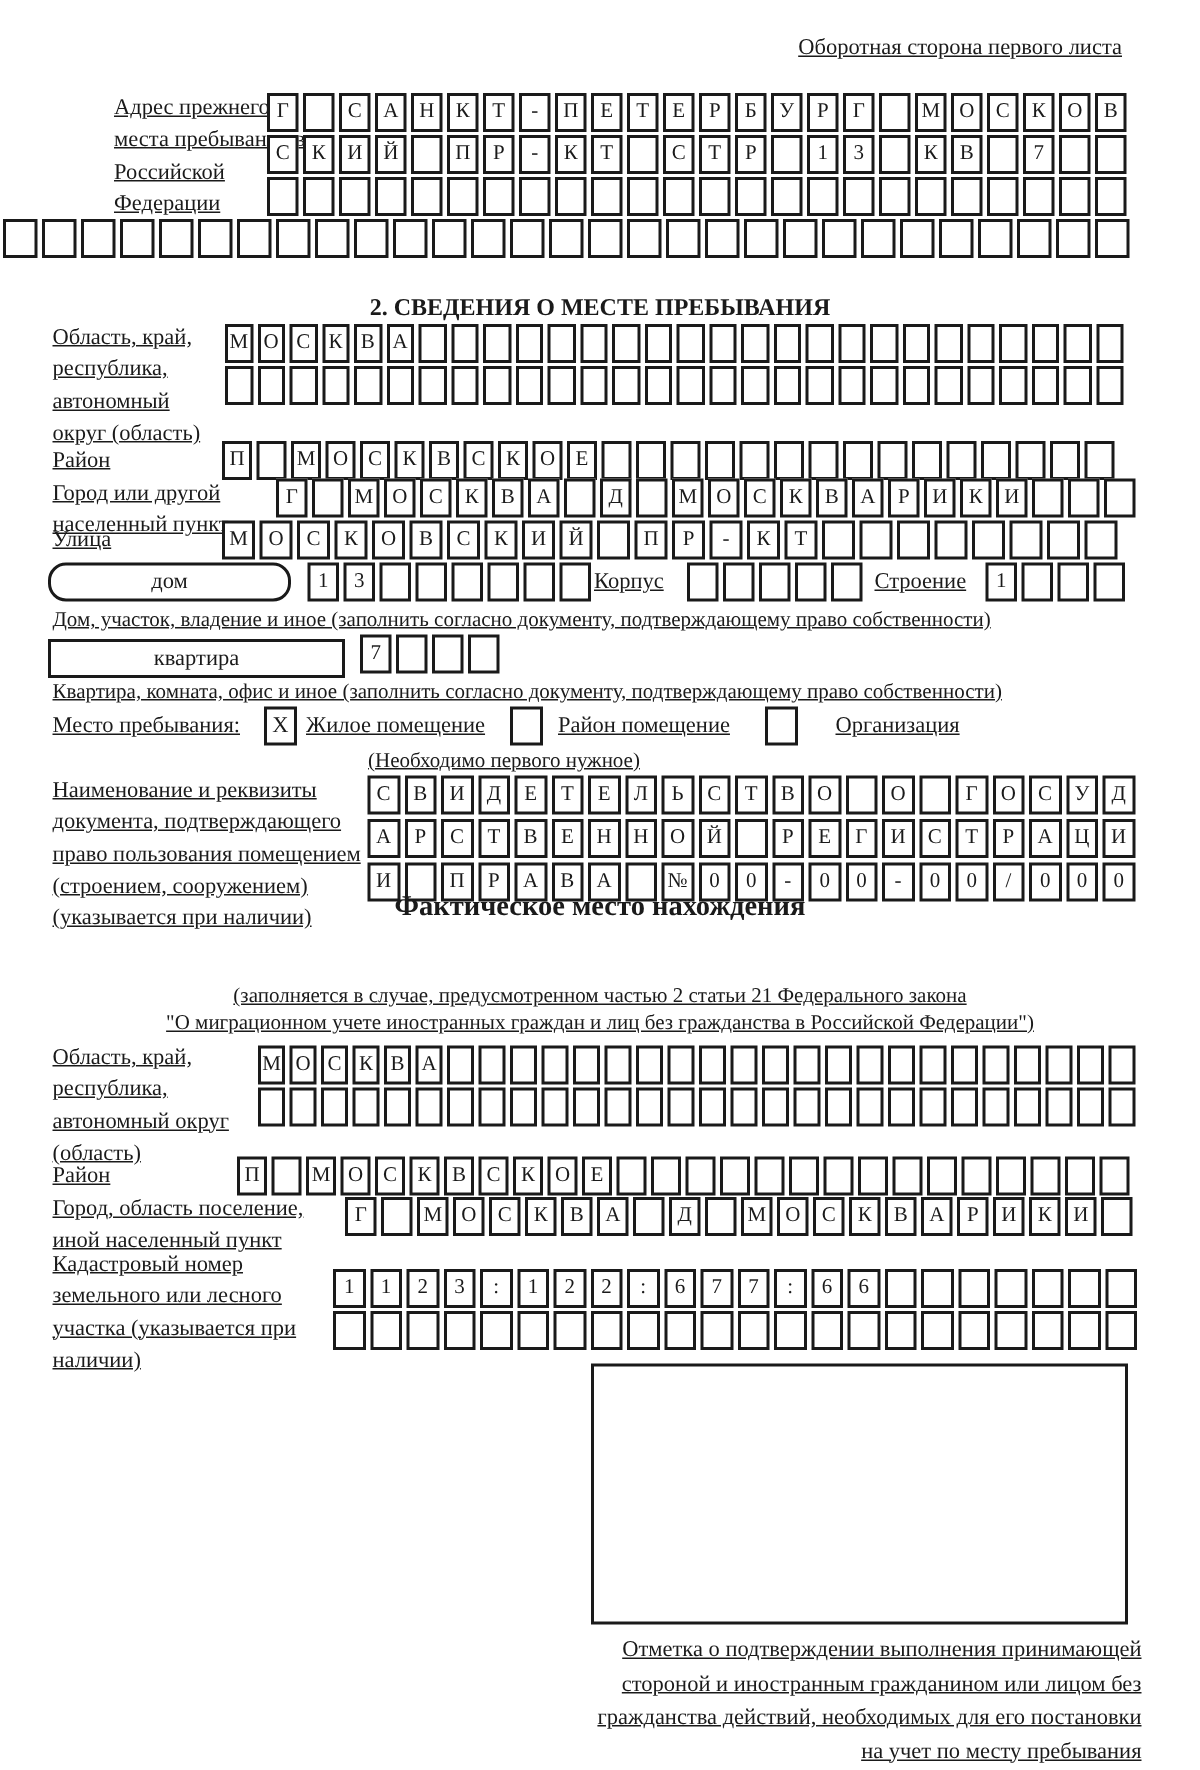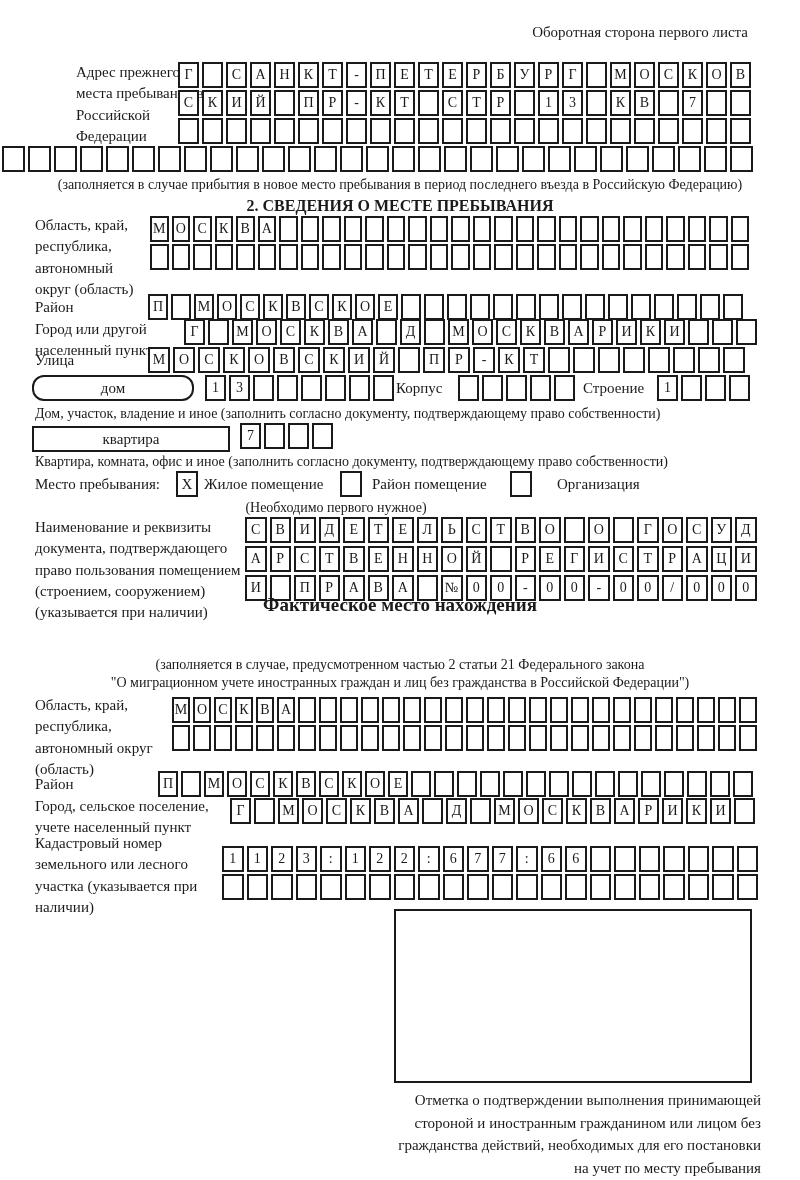--- a/index.html
+++ b/index.html
@@ -8,21 +8,21 @@
     font-family:"Liberation Serif","DejaVu Serif",serif;overflow:hidden;
   }
   .abs{position:absolute;}
   
   .cr{position:absolute;display:flex;gap:3px;}
   .cell{
     flex:0 0 auto;width:var(--cw,21px);height:26px;border:2px solid #1a1a1a;
     box-sizing:border-box;display:flex;align-items:center;justify-content:center;
     font-size:14px;line-height:1;background:#fff;
   }
-  .lbl{position:absolute;font-size:15px;line-height:1.42;}
+  .lbl{position:absolute;font-size:15px;line-height:1.42;text-decoration:underline;}
   .small{font-size:14px;}
   .center{text-align:center;}
   .fullw{left:0;width:800px;}
   .title{position:absolute;left:0;width:800px;text-align:center;font-weight:bold;font-size:16px;}
   .wbox{
     position:absolute;height:26px;border:2px solid #1a1a1a;box-sizing:border-box;
     display:flex;align-items:center;justify-content:center;font-size:15px;background:#fff;
   }
   .cb{
     position:absolute;width:22px;height:26px;border:2px solid #1a1a1a;box-sizing:border-box;
@@ -140,21 +140,20 @@
       <span class="cell"></span>
       <span class="cell"></span>
       <span class="cell"></span>
       <span class="cell"></span>
       <span class="cell"></span>
       <span class="cell"></span>
       <span class="cell"></span>
       <span class="cell"></span>
       <span class="cell"></span>
     </div>
-  <div class="lbl small center fullw abs" style="top:175px;">(заполняется в случае прибытия в новое место пребывания в период последнего въезда в Российскую Федерацию)</div>
 
   <div class="title" style="top:197px;">2. СВЕДЕНИЯ О МЕСТЕ ПРЕБЫВАНИЯ</div>
 
   <div class="lbl" style="left:35px;top:215px;width:112px;">Область, край, республика, автономный округ (область)</div>
   <div class="cr" style="left:150px;top:216px;--cw:18.5px;">
       <span class="cell">М</span>
       <span class="cell">О</span>
       <span class="cell">С</span>
       <span class="cell">К</span>
       <span class="cell">В</span>
@@ -505,21 +504,21 @@
       <span class="cell"></span>
       <span class="cell"></span>
       <span class="cell"></span>
       <span class="cell"></span>
       <span class="cell"></span>
       <span class="cell"></span>
       <span class="cell"></span>
       <span class="cell"></span>
     </div>
 
-  <div class="lbl" style="left:35px;top:796px;width:190px;">Город, сельское поселение, учете населенный пункт</div>
+  <div class="lbl" style="left:35px;top:796px;width:190px;">Город, область поселение, иной населенный пункт</div>
   <div class="cr" style="left:230px;top:798px;--cw:21px;">
       <span class="cell">Г</span>
       <span class="cell"></span>
       <span class="cell">М</span>
       <span class="cell">О</span>
       <span class="cell">С</span>
       <span class="cell">К</span>
       <span class="cell">В</span>
       <span class="cell">А</span>
       <span class="cell"></span>

